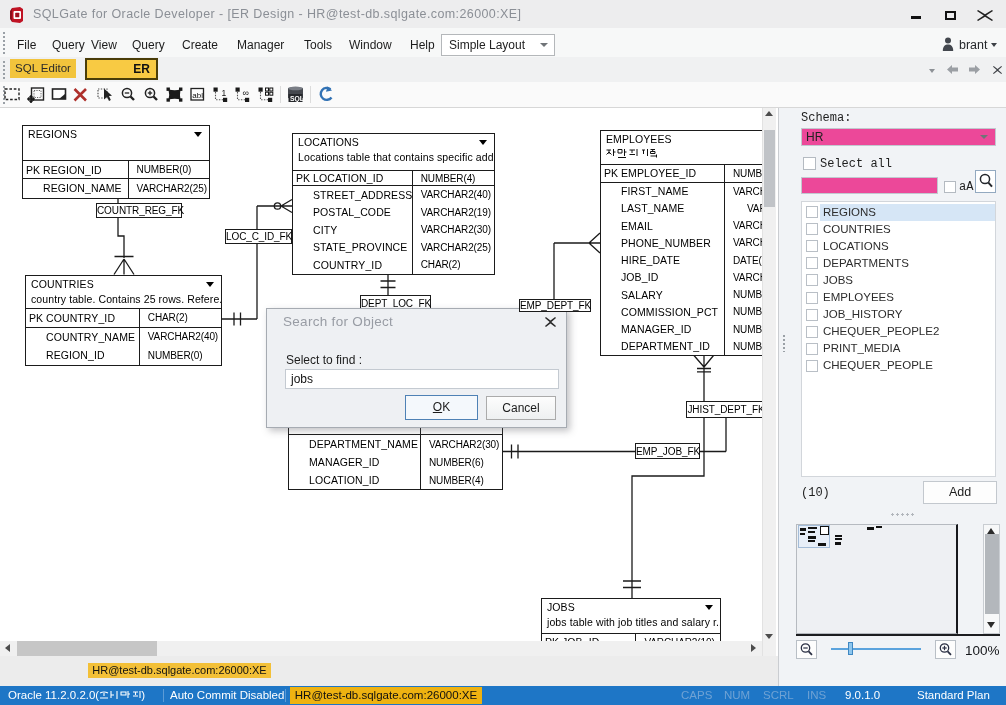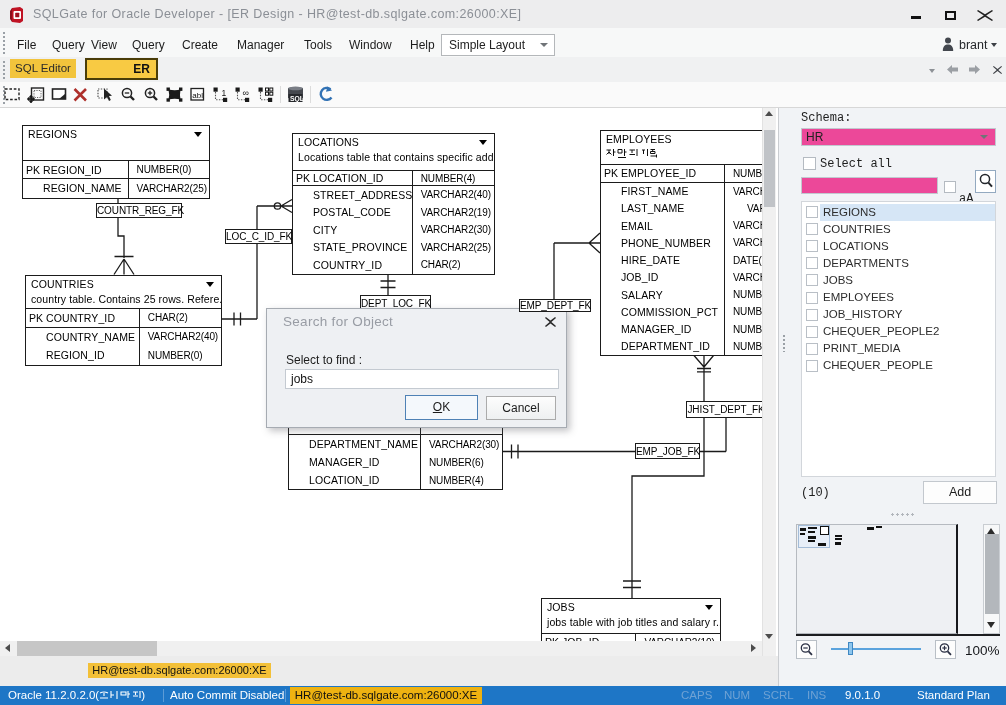--- a/index.html
+++ b/index.html
@@ -416,21 +416,21 @@
 </div>
 
 <div class="abs" id="panel"></div>
 <div class="abs grip" style="left:782px;top:334px;height:18px;"></div>
 <div class="abs ptext" style="left:801px;top:111px">Schema:</div>
 <div class="abs pinput" style="left:801px;top:128px;width:195px;height:18px;font-size:12px;color:#222;line-height:16px;padding-left:4px">HR<span style="position:absolute;right:7px;top:6px;width:0;height:0;border-left:4px solid transparent;border-right:4px solid transparent;border-top:4.5px solid #6f7478"></span></div>
 <div class="abs pcheck" style="left:803px;top:157px;width:13px;height:13px"></div>
 <div class="abs ptext" style="left:820px;top:157px">Select all</div>
 <div class="abs pinput" style="left:801px;top:177px;width:137px;height:17px"></div>
 <div class="abs pcheck" style="left:944px;top:181px;width:12px;height:12px"></div>
-<div class="abs ptext" style="left:959px;top:192px">aA</div>
+<div class="abs ptext" style="left:959px;top:180px">aA</div>
 <div class="abs" style="left:975px;top:170px;width:21px;height:23px;background:#fff;border:1px solid #93a9c0">
  <svg width="19" height="21" viewBox="0 0 19 21">
       <circle cx="9" cy="8" r="4.6" fill="none" stroke="#23262b" stroke-width="1.5"></circle>
       <line x1="12.4" y1="11.6" x2="16" y2="15.6" stroke="#23262b" stroke-width="2"></line>
     </svg>
 </div>
 <div class="abs" id="plist">
   <div class="abs" style="left:18px;top:1.5px;width:175px;height:17px;background:#d6e6f6"></div>
   <div class="prow" style="top:2px">
       <span class="pcb"></span>

